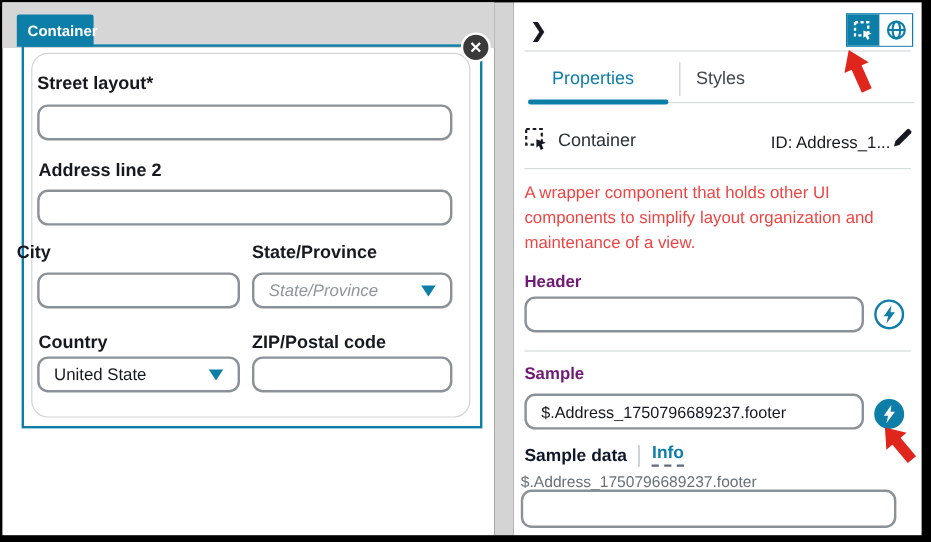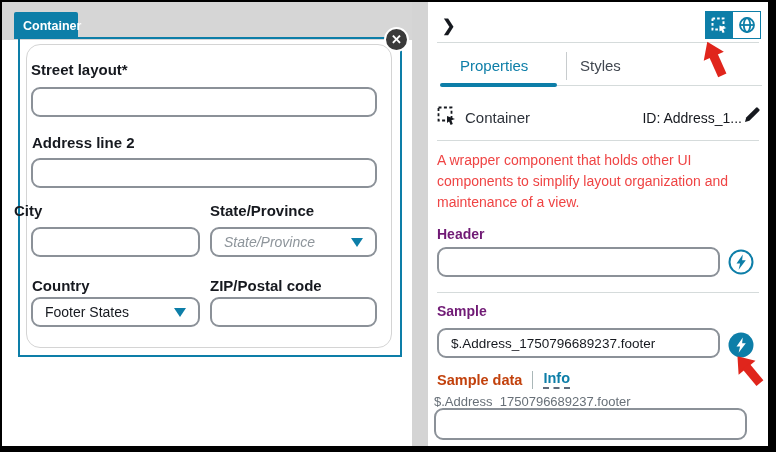--- a/index.html
+++ b/index.html
@@ -77,21 +77,21 @@
   .desc { position:absolute; left:9px; top:148px; width:322px; font-size:14px; line-height:21px; color:#ef4444; }
 
   .p-label { position:absolute; font-size:14px; font-weight:bold; color:#701a75; }
   .p-input {
     position:absolute; height:30px; border:2px solid #8b9198; border-radius:9px; background:#fff;
     font-family:"Liberation Sans",sans-serif; font-size:13.5px; color:#16191f; padding:0 12px; outline:none;
   }
   .bolt-btn { position:absolute; width:26px; height:26px; cursor:pointer; }
 
   .sample-row { position:absolute; left:9px; top:368px; display:flex; align-items:center; }
-  .sample-label { font-size:14.5px; font-weight:bold; color:#c2410c; }
+  .sample-label { font-size:14.5px; font-weight:bold; color:#0f172a; }
   .sample-vdiv { width:1px; height:18px; background:#aab7b8; margin:0 10px; }
   .info-link { font-size:14.5px; font-weight:bold; color:var(--accent); border-bottom:2px dashed #5f6b7a; padding-bottom:1px; cursor:pointer; }
   .sample-path { position:absolute; left:6px; top:392px; font-size:13px; color:#687078; }
 
   .red-arrow { position:absolute; z-index:6; }
 </style>
 </head>
 <body>
 
 <div class="canvas">
@@ -115,21 +115,21 @@
   <div class="f-label" style="left:208px; top:200px;">State/Province</div>
   <input class="f-input" style="left: 29px; top: 225px; width: 169px;" value="">
   <div class="f-select" style="left:208px; top:225px; width:167px;">
     <span class="sel-placeholder">State/Province</span>
     <span class="tri-down"></span>
   </div>
 
   <div class="f-label" style="left:30px; top:275px;">Country</div>
   <div class="f-label" style="left:208px; top:275px;">ZIP/Postal code</div>
   <div class="f-select" style="left:29px; top:295px; width:169px;">
-    <span class="sel-text">Footer States</span>
+    <span class="sel-text">United State</span>
     <span class="tri-down"></span>
   </div>
   <input class="f-input" style="left: 208px; top: 295px; width: 167px;" value="">
 </div>
 
 <div class="pane-gap"></div>
 
 <div class="panel">
 
   <div class="collapse-btn">❯</div>

